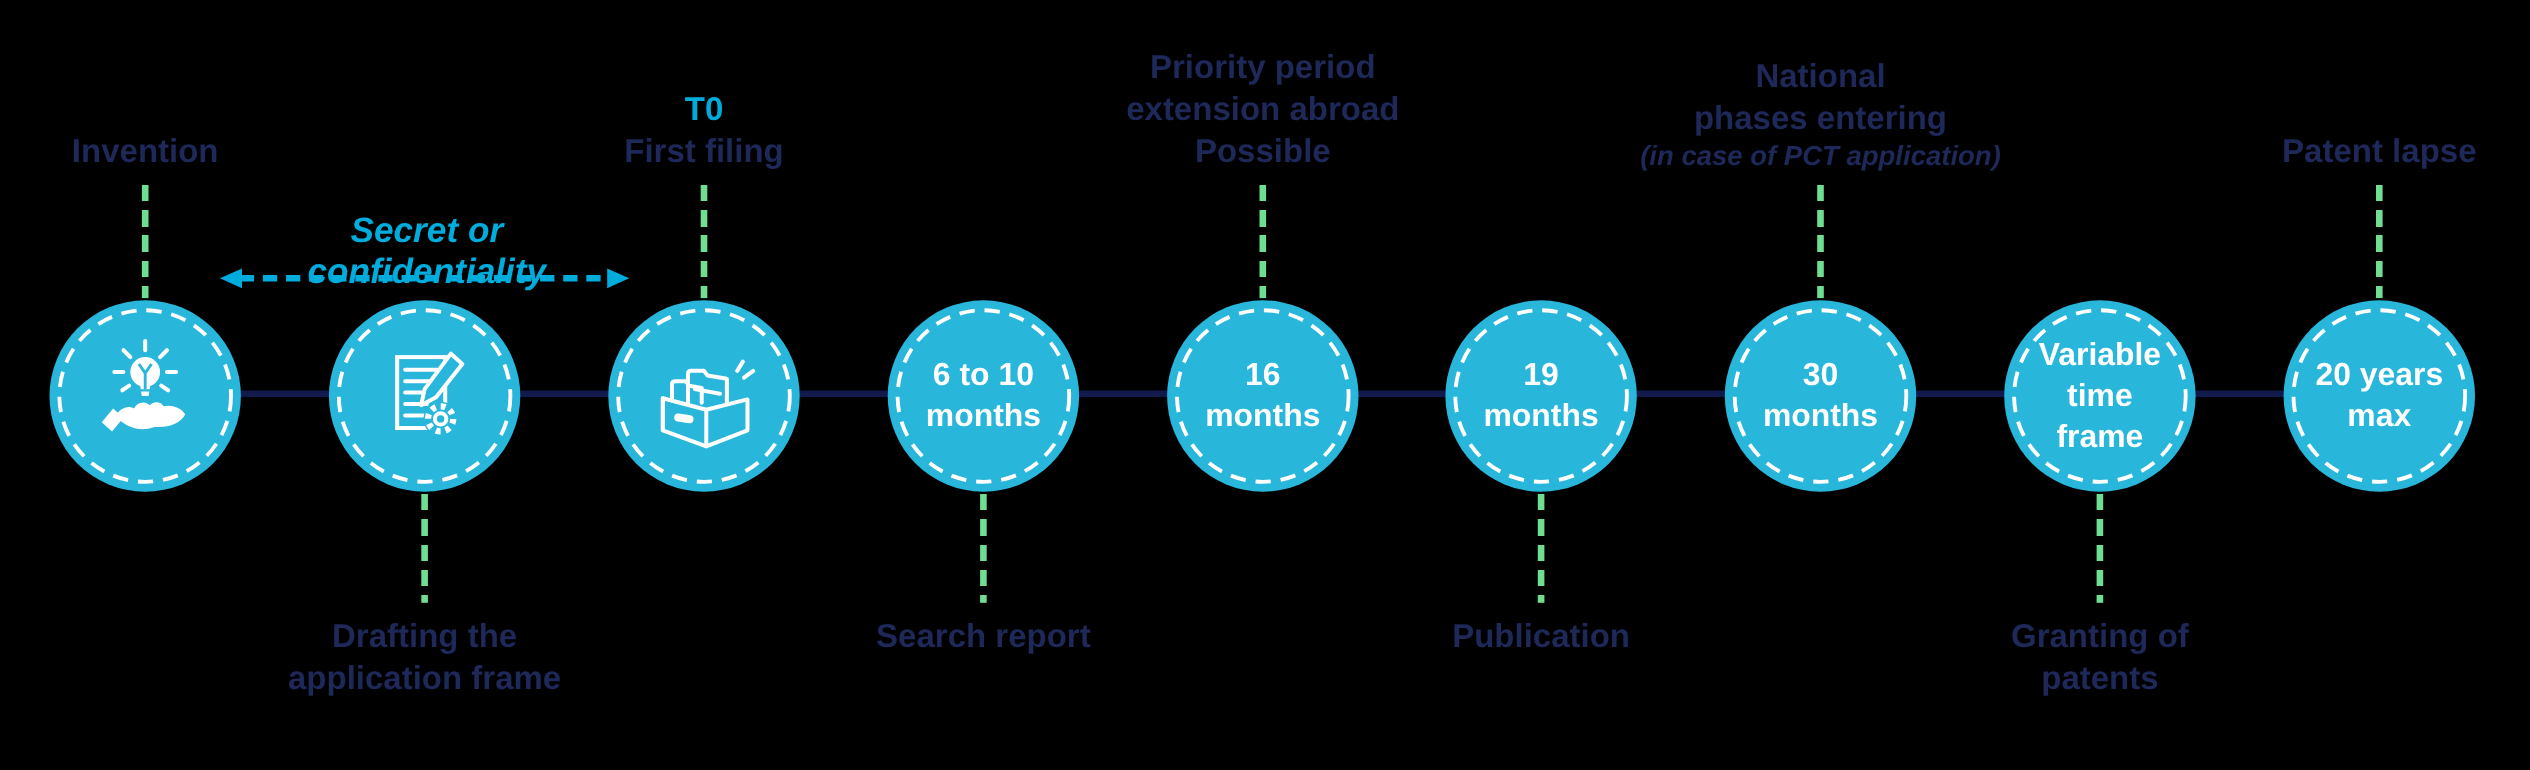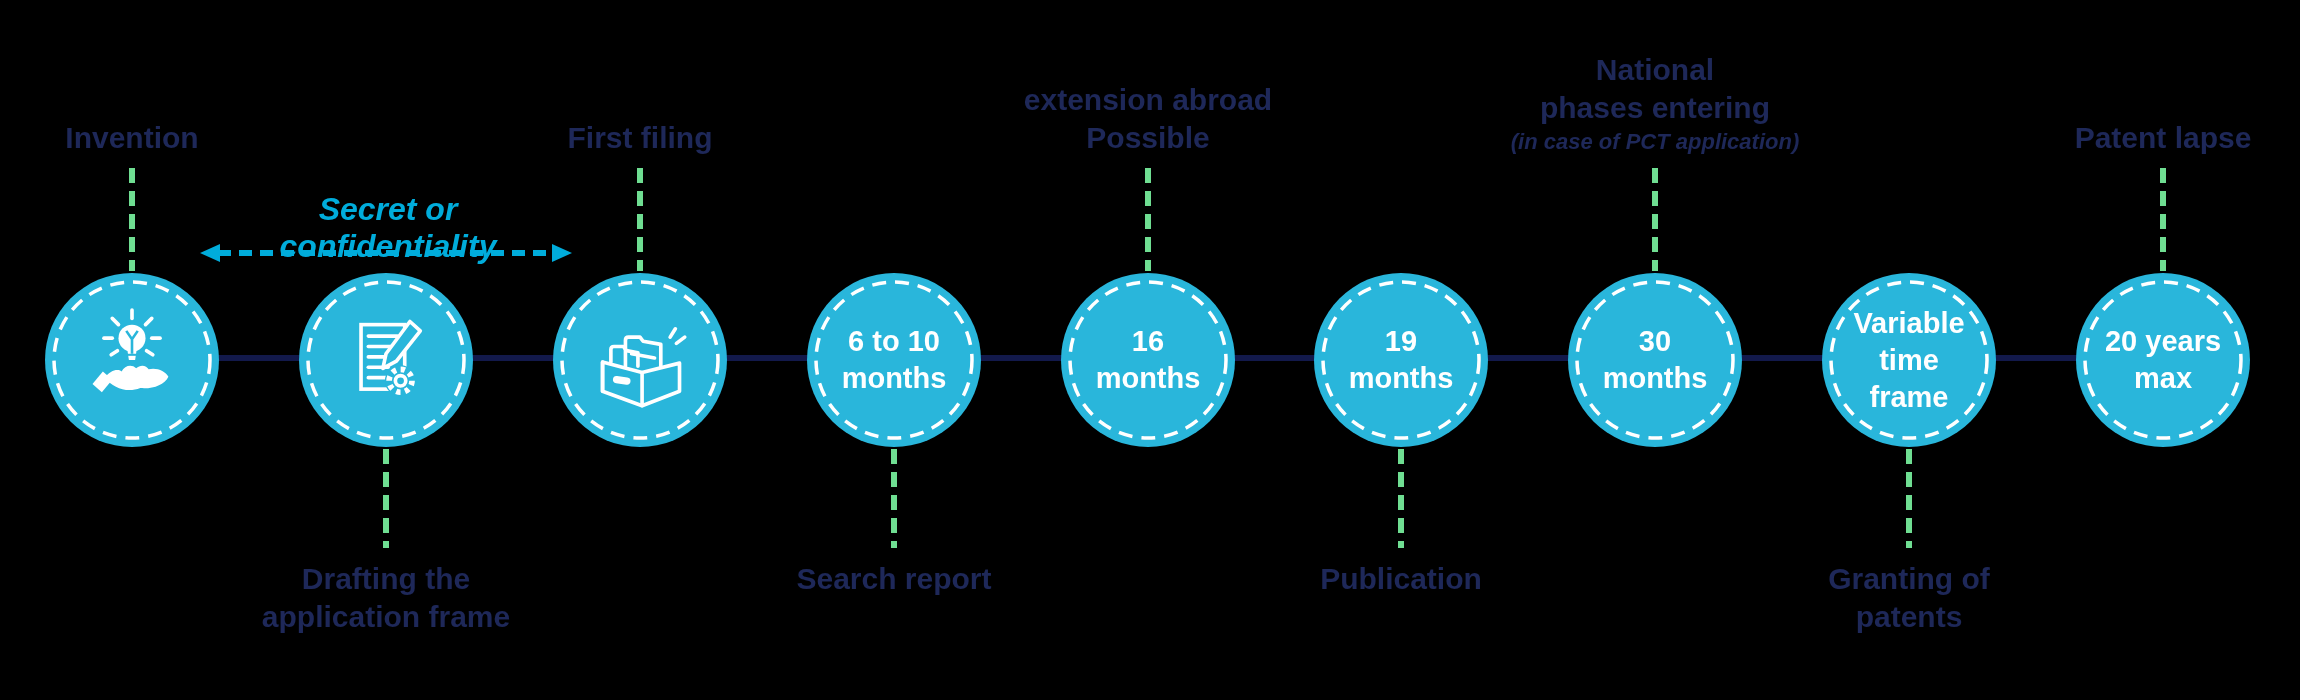--- a/index.html
+++ b/index.html
@@ -29,21 +29,21 @@
   .connector.above{top:168px;height:103px;}
   .connector.below{top:449px;height:99px;}
   .label{
     position:absolute;left:-180px;width:360px;text-align:center;
     color:#1E2859;font-weight:bold;font-size:30px;line-height:38px;
   }
   .label.above{bottom:543px;}
   .label.below{top:560px;}
   .label .ll{display:block;}
   .label .highlight{display:block;color:#00ACDB;}
-  .label .note{display:block;font-style:italic;font-size:22px;line-height:30px;}
+  .label .note{display:block;font-style:italic;font-size:25px;line-height:30px;}
   .secret-label{
     position:absolute;left:216px;top:191px;width:344px;text-align:center;
     color:#00ACDB;font-style:italic;font-weight:bold;font-size:32px;z-index:2;
   }
   .secret-arrow{position:absolute;left:198px;top:241px;z-index:2;}
 </style>
 </head>
 <body>
 
 <div class="canvas">
@@ -108,20 +108,21 @@
     </div>
     <div class="connector below"></div>
     <div class="label below">
       <span class="ll">Drafting the</span>
       <span class="ll">application frame</span>
     </div>
   </div>
 
   <div class="node" style="left:640px">
     <div class="label above">
+      <span class="highlight">T0</span>
       <span class="ll">First filing</span>
     </div>
     <div class="connector above"></div>
     <div class="circle">
       <svg class="ring" viewBox="0 0 174 174">
         <circle cx="87" cy="87" r="78" fill="none" stroke="#fff" stroke-width="3.5" stroke-dasharray="14 9"></circle>
       </svg>
       <svg class="icon" width="104" height="104" viewBox="0 0 100 100">
         <g fill="none" stroke="#fff" stroke-width="3.5" stroke-linejoin="round" stroke-linecap="round">
           <path d="M22 52 L22 40 Q22 37 25 37 L34 37 L37 41 L48 43 L48 56"></path>
@@ -149,20 +150,21 @@
       </div>
     </div>
     <div class="connector below"></div>
     <div class="label below">
       <span class="ll">Search report</span>
     </div>
   </div>
 
   <div class="node" style="left:1148px">
     <div class="label above">
+      <span class="ll">Priority period</span>
       <span class="ll">extension abroad</span>
       <span class="ll">Possible</span>
     </div>
     <div class="connector above"></div>
     <div class="circle">
       <svg class="ring" viewBox="0 0 174 174">
         <circle cx="87" cy="87" r="78" fill="none" stroke="#fff" stroke-width="3.5" stroke-dasharray="14 9"></circle>
       </svg>
       <div class="circle-text">
         <span class="cl">16</span>

